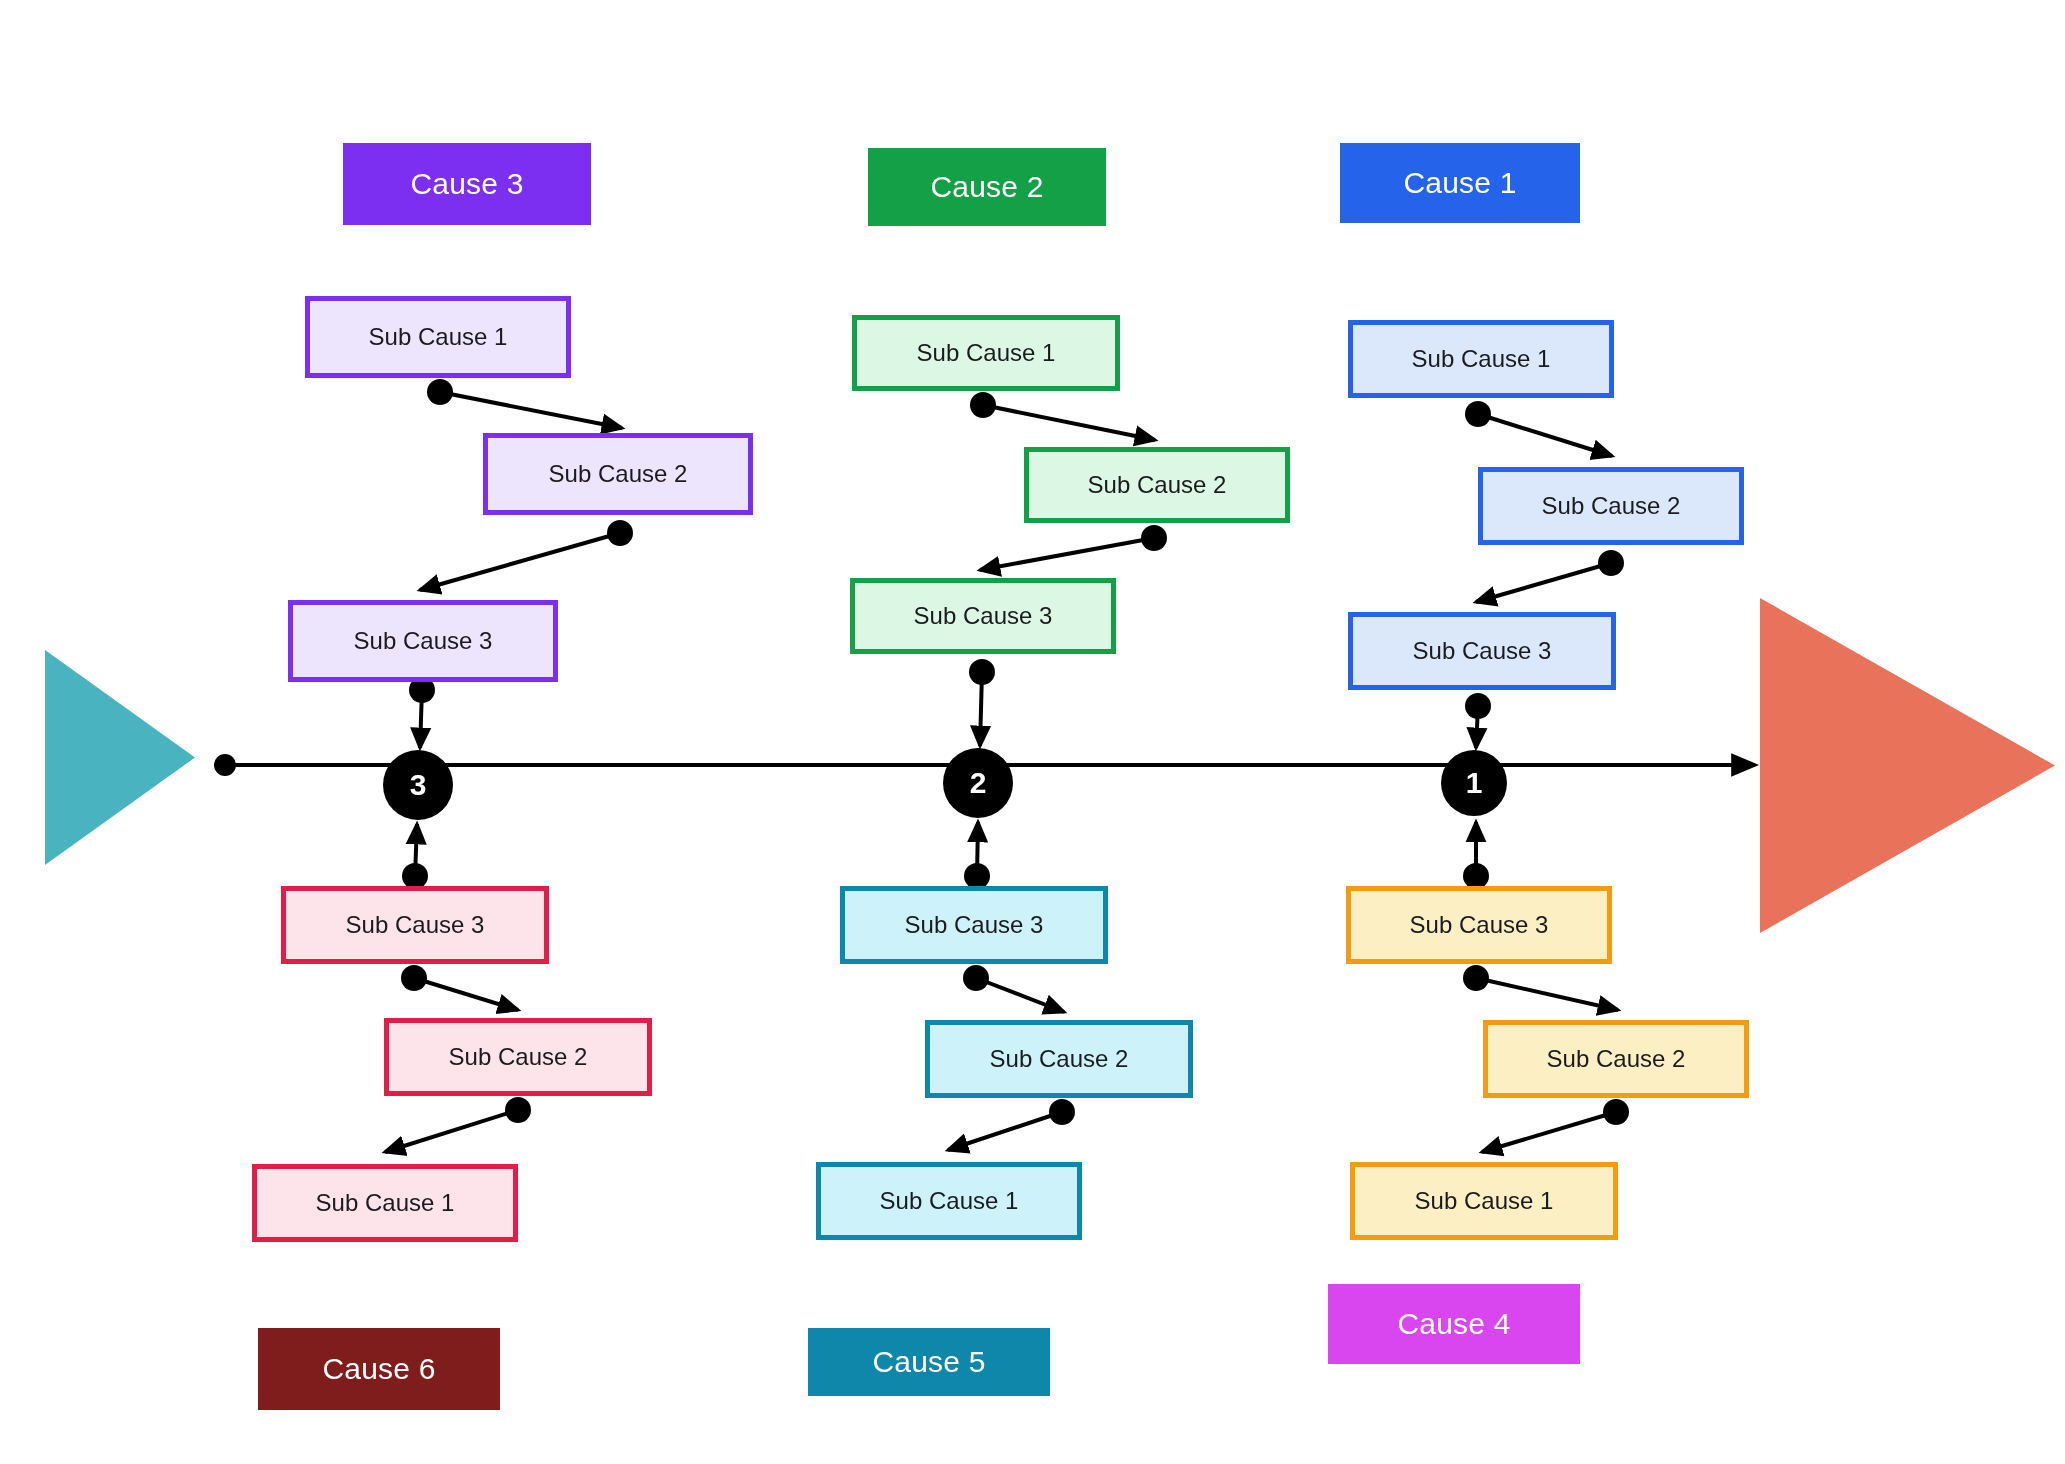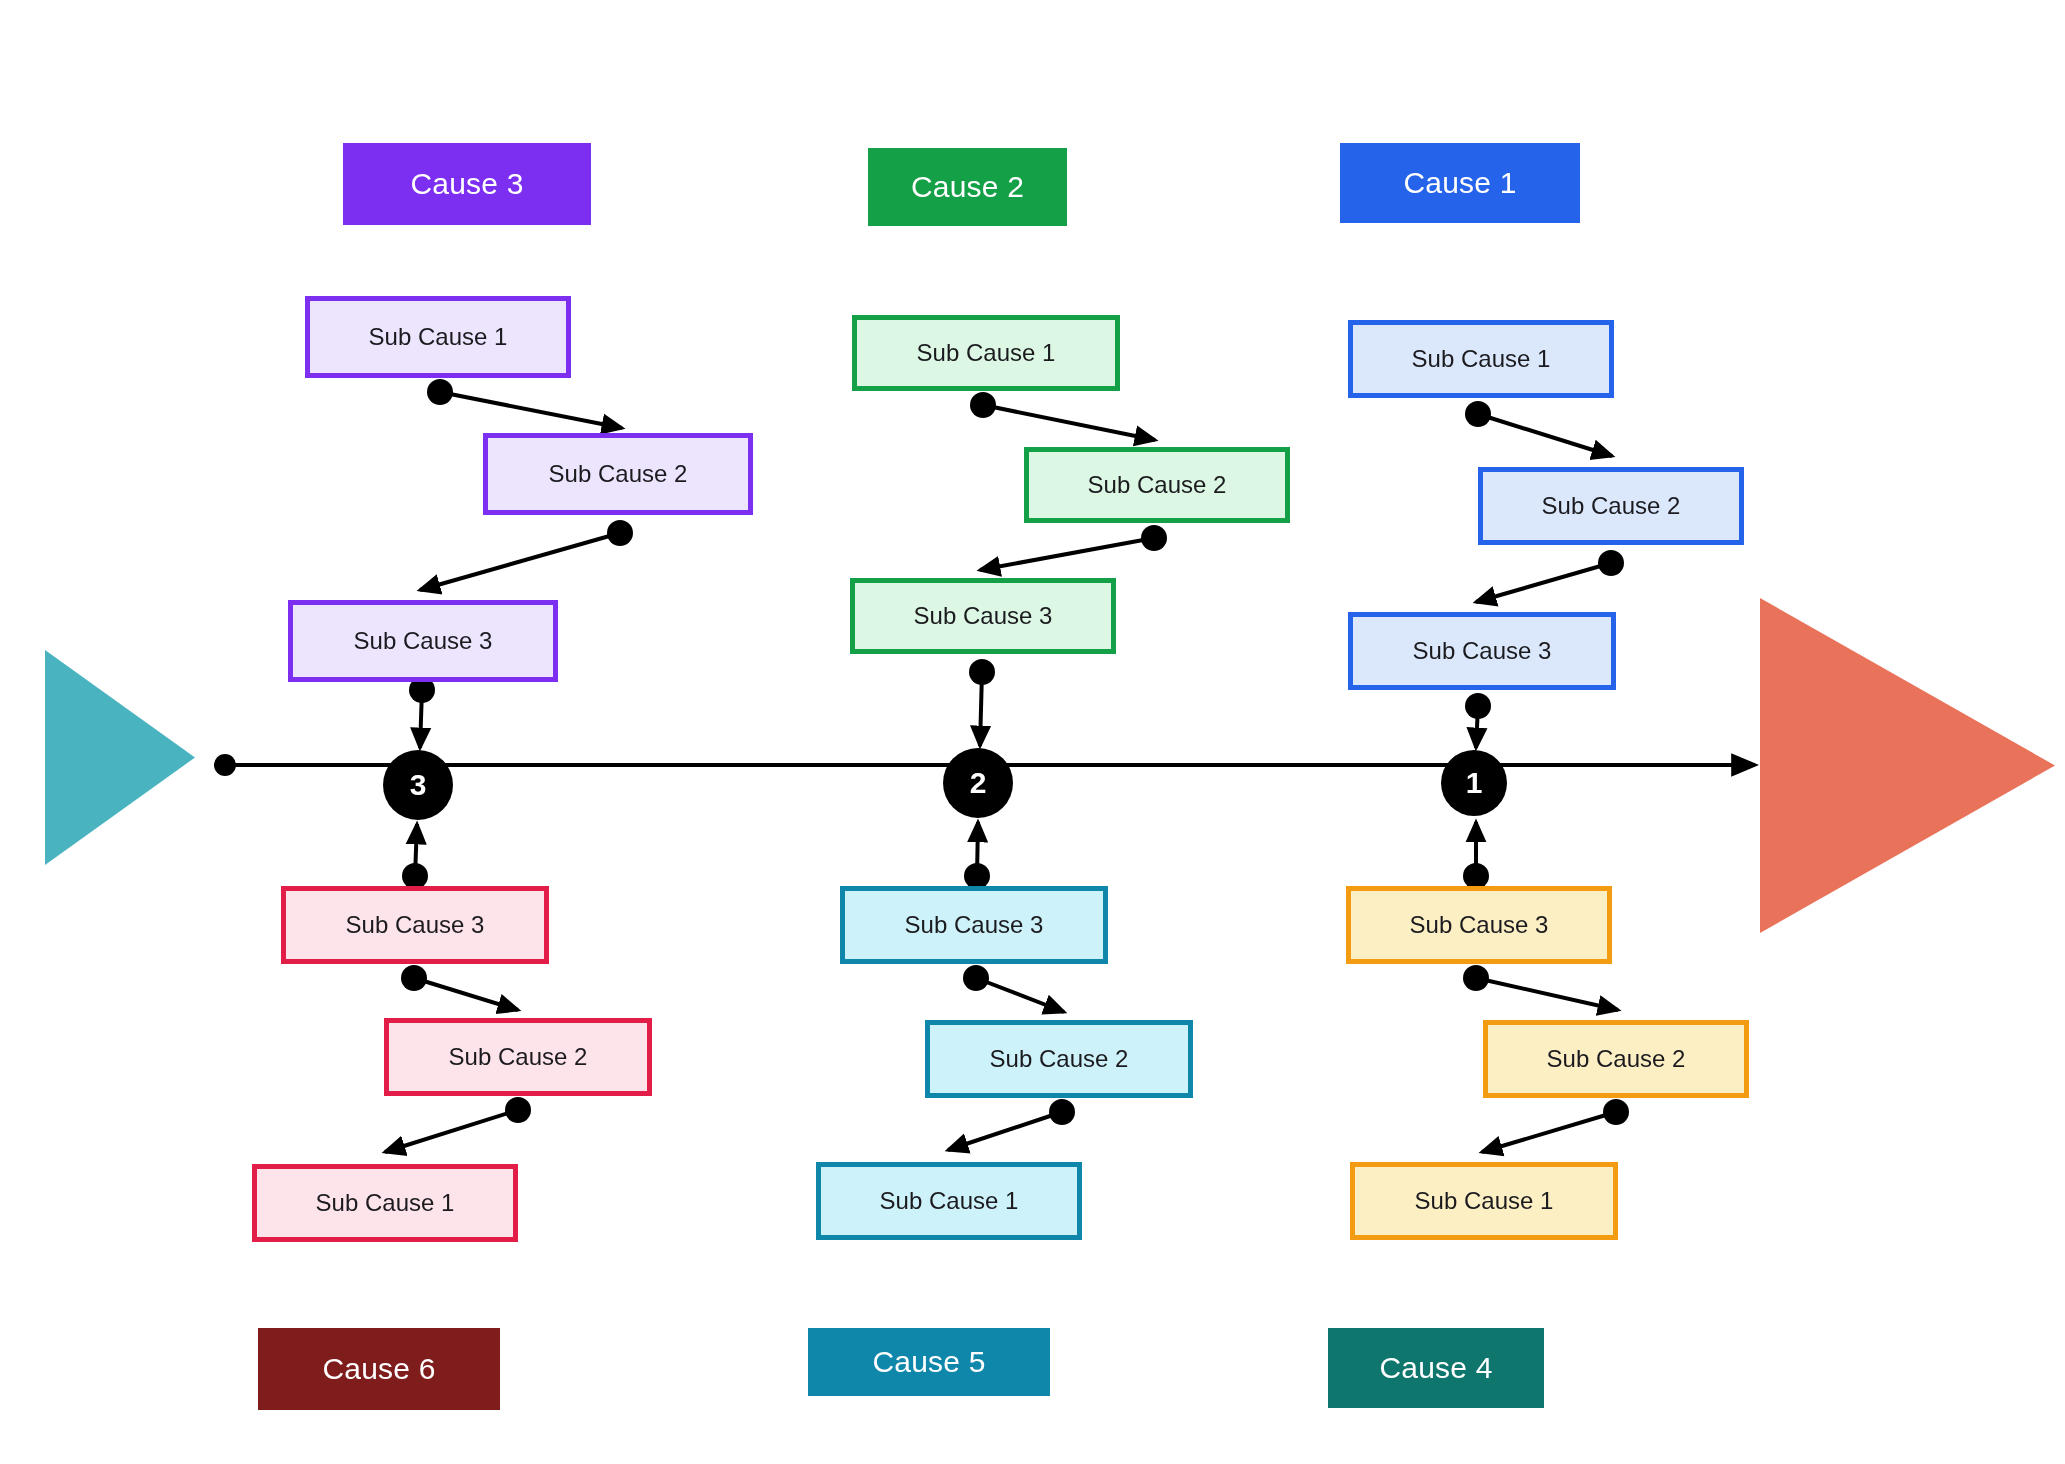--- a/index.html
+++ b/index.html
@@ -125,37 +125,37 @@
         <circle cx="1476" cy="978" r="13" fill="#000000"></circle>
         <circle cx="1616" cy="1112" r="13" fill="#000000"></circle>
       </g>
   </svg>
 
   <div id="html-layer">
       <div class="cause-header" style="left: 343px; top: 143px; width: 248px; height: 82px; background: rgb(124, 47, 240); color: rgb(255, 255, 255);">Cause 3</div>
       <div class="sub-box" style="left: 305px; top: 296px; width: 266px; height: 82px; background: rgb(237, 228, 254); border-color: rgb(124, 47, 240); border-width: 5px;">Sub Cause 1</div>
       <div class="sub-box" style="left: 483px; top: 433px; width: 270px; height: 82px; background: rgb(237, 228, 254); border-color: rgb(124, 47, 240); border-width: 5px;">Sub Cause 2</div>
       <div class="sub-box" style="left: 288px; top: 600px; width: 270px; height: 82px; background: rgb(237, 228, 254); border-color: rgb(124, 47, 240); border-width: 5px;">Sub Cause 3</div>
-      <div class="cause-header" style="left: 868px; top: 148px; width: 199px; height: 78px; background: rgb(20, 160, 71); color: rgb(255, 255, 255);">Cause 2</div>
+      <div class="cause-header" style="left: 868px; top: 148px; width: 238px; height: 78px; background: rgb(20, 160, 71); color: rgb(255, 255, 255);">Cause 2</div>
       <div class="sub-box" style="left: 852px; top: 315px; width: 268px; height: 76px; background: rgb(220, 247, 227); border-color: rgb(20, 160, 71); border-width: 5px;">Sub Cause 1</div>
       <div class="sub-box" style="left: 1024px; top: 447px; width: 266px; height: 76px; background: rgb(220, 247, 227); border-color: rgb(20, 160, 71); border-width: 5px;">Sub Cause 2</div>
       <div class="sub-box" style="left: 850px; top: 578px; width: 266px; height: 76px; background: rgb(220, 247, 227); border-color: rgb(20, 160, 71); border-width: 5px;">Sub Cause 3</div>
       <div class="cause-header" style="left: 1340px; top: 143px; width: 240px; height: 80px; background: rgb(37, 99, 235); color: rgb(255, 255, 255);">Cause 1</div>
       <div class="sub-box" style="left: 1348px; top: 320px; width: 266px; height: 78px; background: rgb(219, 232, 252); border-color: rgb(37, 99, 235); border-width: 5px;">Sub Cause 1</div>
       <div class="sub-box" style="left: 1478px; top: 467px; width: 266px; height: 78px; background: rgb(219, 232, 252); border-color: rgb(37, 99, 235); border-width: 5px;">Sub Cause 2</div>
       <div class="sub-box" style="left: 1348px; top: 612px; width: 268px; height: 78px; background: rgb(219, 232, 252); border-color: rgb(37, 99, 235); border-width: 5px;">Sub Cause 3</div>
       <div class="cause-header" style="left: 258px; top: 1328px; width: 242px; height: 82px; background: #7f1d1d; color: rgb(255, 255, 255);">Cause 6</div>
       <div class="sub-box" style="left: 281px; top: 886px; width: 268px; height: 78px; background: rgb(253, 227, 234); border-color: rgb(225, 29, 72); border-width: 5px;">Sub Cause 3</div>
       <div class="sub-box" style="left: 384px; top: 1018px; width: 268px; height: 78px; background: rgb(253, 227, 234); border-color: rgb(225, 29, 72); border-width: 5px;">Sub Cause 2</div>
       <div class="sub-box" style="left: 252px; top: 1164px; width: 266px; height: 78px; background: rgb(253, 227, 234); border-color: rgb(225, 29, 72); border-width: 5px;">Sub Cause 1</div>
       <div class="cause-header" style="left: 808px; top: 1328px; width: 242px; height: 68px; background: rgb(14, 135, 171); color: rgb(255, 255, 255);">Cause 5</div>
       <div class="sub-box" style="left: 840px; top: 886px; width: 268px; height: 78px; background: rgb(205, 242, 250); border-color: rgb(14, 135, 171); border-width: 5px;">Sub Cause 3</div>
       <div class="sub-box" style="left: 925px; top: 1020px; width: 268px; height: 78px; background: rgb(205, 242, 250); border-color: rgb(14, 135, 171); border-width: 5px;">Sub Cause 2</div>
       <div class="sub-box" style="left: 816px; top: 1162px; width: 266px; height: 78px; background: rgb(205, 242, 250); border-color: rgb(14, 135, 171); border-width: 5px;">Sub Cause 1</div>
-      <div class="cause-header" style="left: 1328px; top: 1328px; width: 216px; height: 80px; background: #0f766e; color: rgb(255, 255, 255);">Cause 4</div>
+      <div class="cause-header" style="left: 1328px; top: 1284px; width: 252px; height: 80px; background: #d946ef; color: rgb(255, 255, 255);">Cause 4</div>
       <div class="sub-box" style="left: 1346px; top: 886px; width: 266px; height: 78px; background: rgb(252, 239, 196); border-color: rgb(243, 156, 18); border-width: 5px;">Sub Cause 3</div>
       <div class="sub-box" style="left: 1483px; top: 1020px; width: 266px; height: 78px; background: rgb(252, 239, 196); border-color: rgb(243, 156, 18); border-width: 5px;">Sub Cause 2</div>
       <div class="sub-box" style="left: 1350px; top: 1162px; width: 268px; height: 78px; background: rgb(252, 239, 196); border-color: rgb(243, 156, 18); border-width: 5px;">Sub Cause 1</div>
       <div class="node-circle" style="left: 383px; top: 750px; width: 70px; height: 70px;">3</div>
       <div class="node-circle" style="left: 943px; top: 748px; width: 70px; height: 70px;">2</div>
       <div class="node-circle" style="left: 1441px; top: 750px; width: 66px; height: 66px;">1</div>
     </div>
 
 </div>
 

